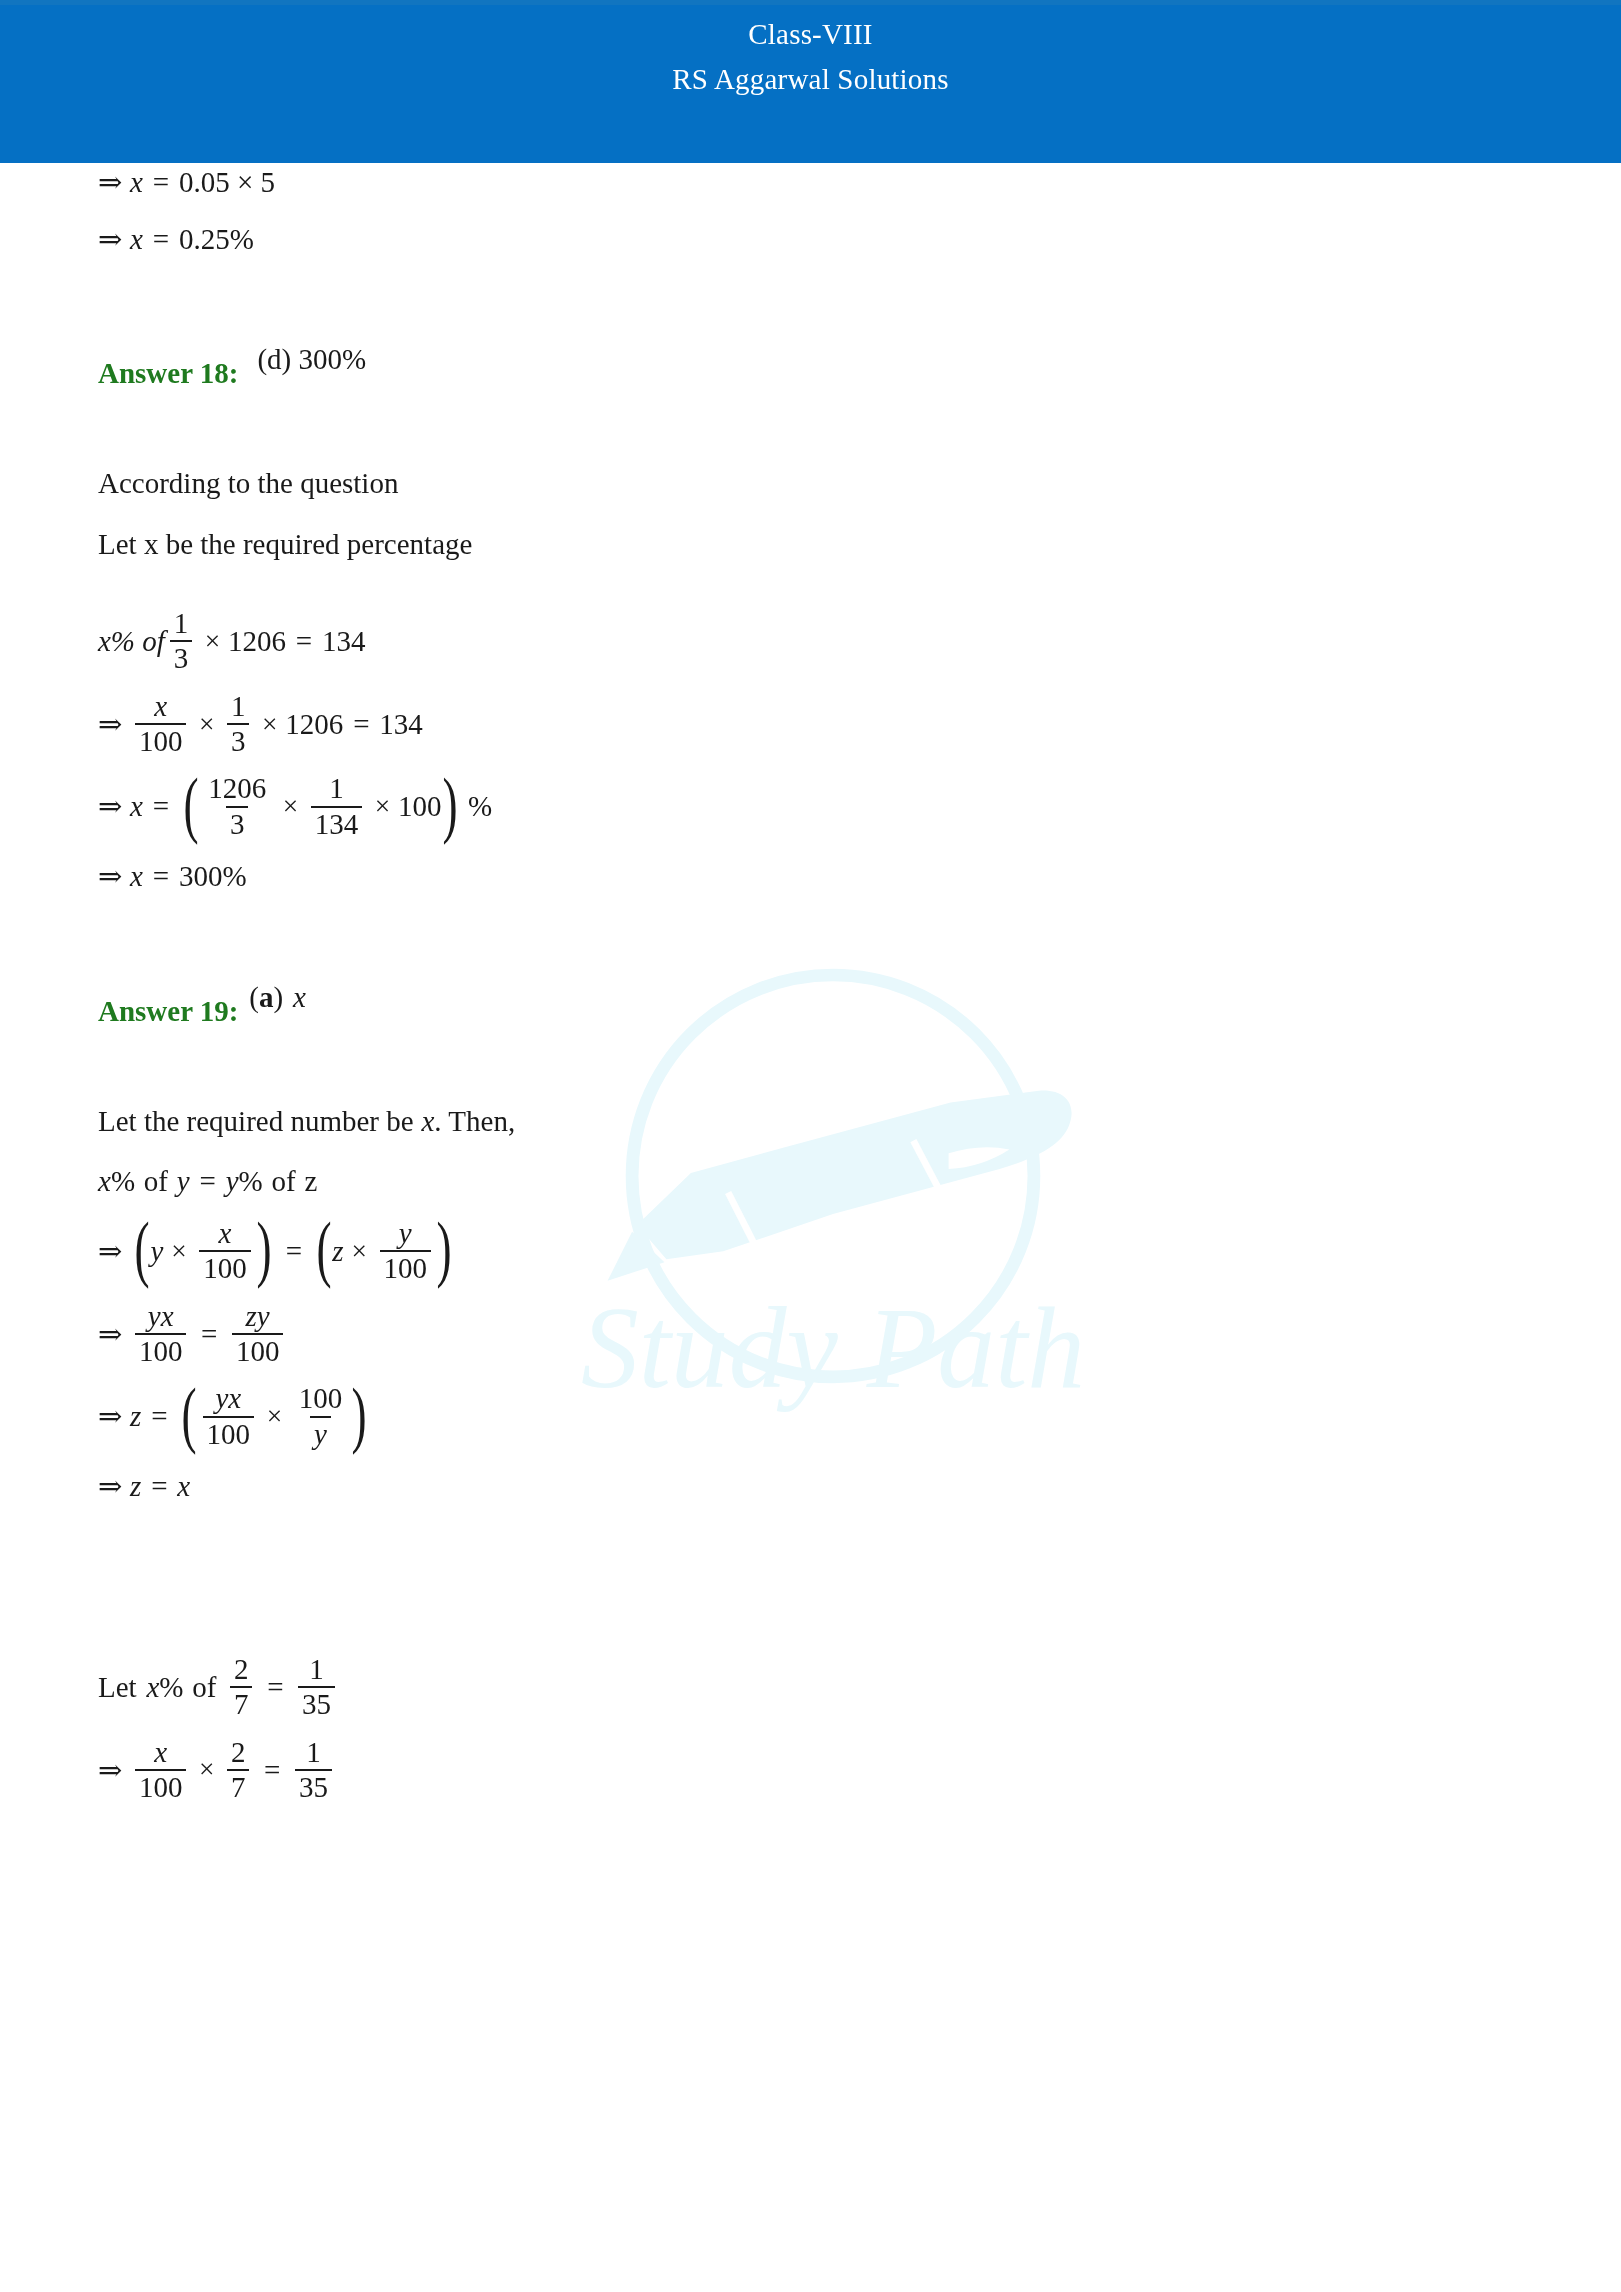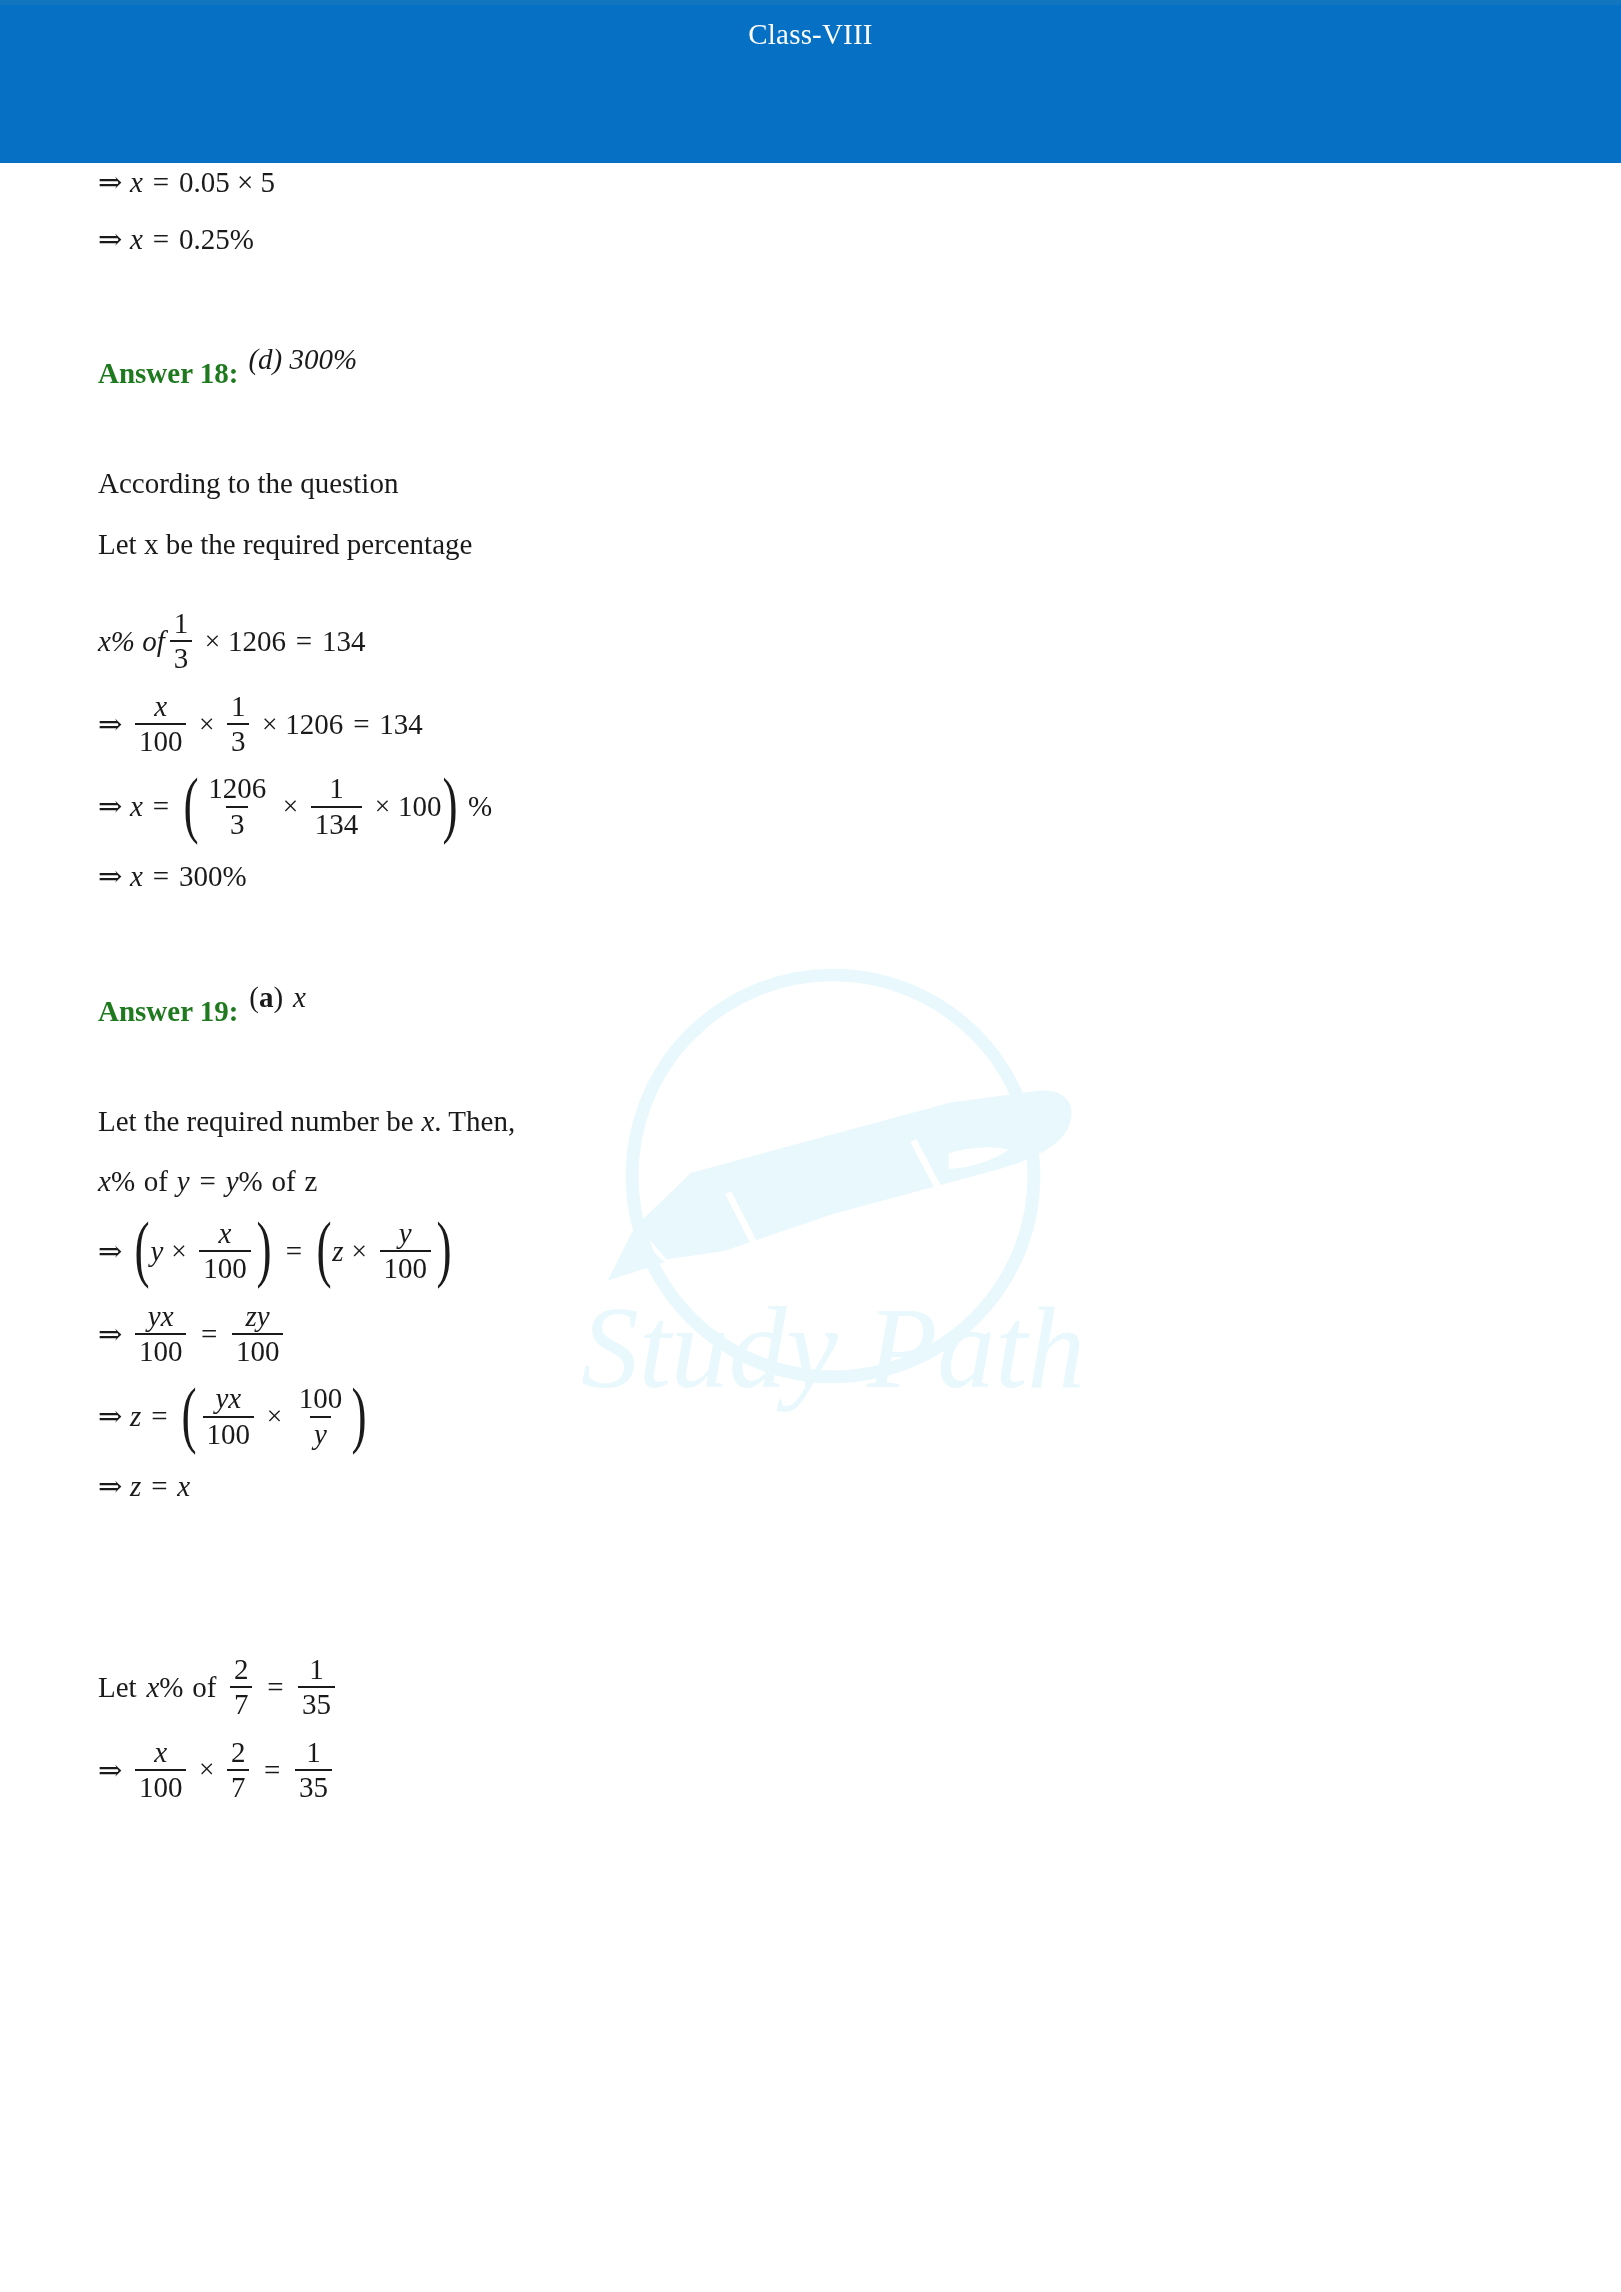--- a/index.html
+++ b/index.html
@@ -170,20 +170,21 @@
   .times { font-size: 27.4px; margin: 0 7.8px; }
   .eqsign { margin: 0 9.8px; }
 </style>
 </head>
 <body>
 
 <div class="page">
 
   <div class="header">
     <div class="header-line">Class-VIII</div>
+    <div class="header-line">RS Aggarwal Solutions</div>
   </div>
 
   <div class="watermark">
     <svg class="wm-svg" viewBox="0 0 700 520" xmlns="http://www.w3.org/2000/svg">
       <circle cx="350" cy="215" r="205" fill="none" stroke="#e8f8fc" stroke-width="13"></circle>
       <g fill="#e8f8fc">
         <path d="M150 265 L205 212 L300 186 L470 140 L560 128
                  C585 126 598 140 592 160
                  C586 182 560 196 520 208
                  L350 254 L238 292 L180 300 Z"></path>
@@ -211,21 +212,21 @@
       <span class="arrow">⇒</span>
       <span class="it">x</span>
       <span class="eqsign">=</span>
       <span>0.25%</span>
     </div>
 
     <div class="spacer-lg"></div>
 
     <div class="line ans-head">
       <span class="ans-label">Answer 18:</span>
-      <span class="ans-value" style="margin-left:10px;font-style:italic;">(d) 300%</span>
+      <span class="ans-value" style="margin-left:19px;">(d) 300%</span>
     </div>
 
     <div class="spacer-xl"></div>
 
     <div class="line txt">According to the question</div>
     <div class="line txt">Let x be the required percentage</div>
 
     <div class="spacer-sm"></div>
 
     <div class="line eq">

